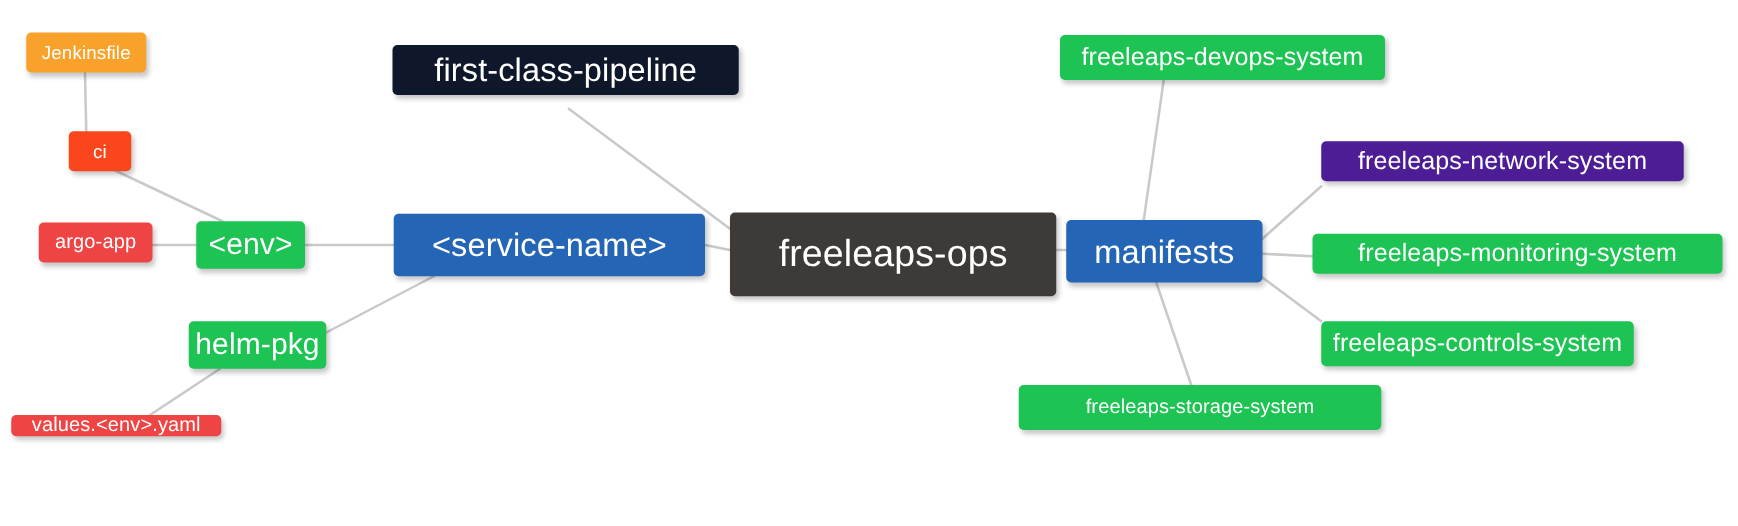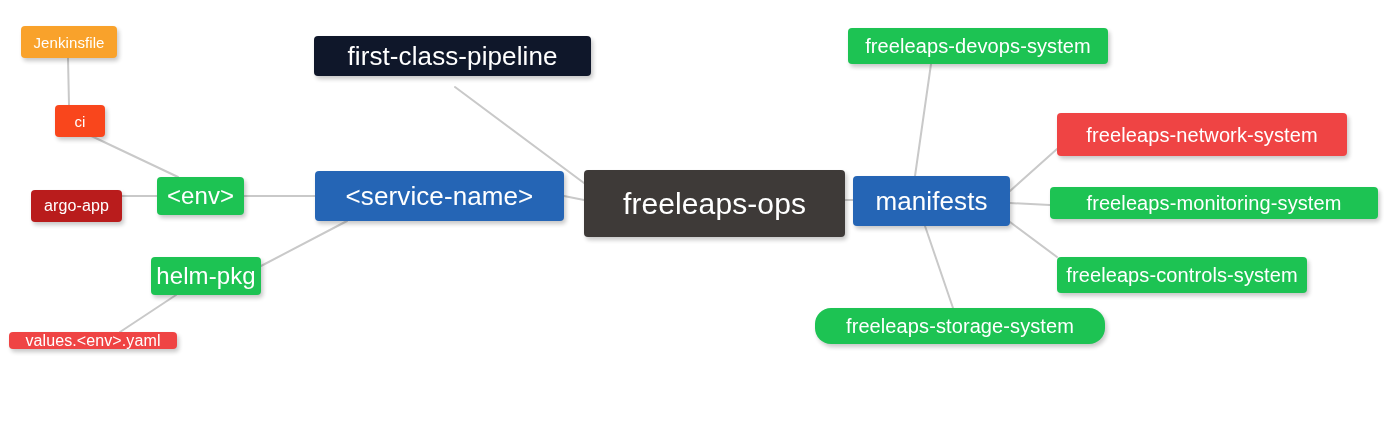--- a/index.html
+++ b/index.html
@@ -69,21 +69,21 @@
     </svg>
   <div id="node-layer">
       <div class="node n-root" style="left: 584px; top: 170px; width: 261px; height: 67px; font-size: 30px; background: rgb(62, 58, 56);">freeleaps-ops</div>
       <div class="node n-blue" style="left: 314px; top: 36px; width: 277px; height: 40px; font-size: 26px; background: #0f172a;">first-class-pipeline</div>
       <div class="node n-blue" style="left: 315px; top: 171px; width: 249px; height: 50px; font-size: 26px; background: rgb(37, 101, 181);">&lt;service-name&gt;</div>
       <div class="node n-blue" style="left: 853px; top: 176px; width: 157px; height: 50px; font-size: 26px; background: rgb(37, 101, 181);">manifests</div>
       <div class="node n-green" style="left: 157px; top: 177px; width: 87px; height: 38px; font-size: 24px; background: rgb(29, 195, 83);">&lt;env&gt;</div>
       <div class="node n-green" style="left: 151px; top: 257px; width: 110px; height: 38px; font-size: 24px; background: rgb(29, 195, 83);">helm-pkg</div>
       <div class="node n-orange" style="left: 21px; top: 26px; width: 96px; height: 32px; font-size: 15px; background: rgb(249, 162, 43);">Jenkinsfile</div>
       <div class="node n-red" style="left: 55px; top: 105px; width: 50px; height: 32px; font-size: 15px; background: rgb(249, 70, 28);">ci</div>
-      <div class="node n-red" style="left: 31px; top: 178px; width: 91px; height: 32px; font-size: 16px; background: #b91c1c; margin-top: 12px;">argo-app</div>
+      <div class="node n-red" style="left: 31px; top: 178px; width: 91px; height: 32px; font-size: 16px; background: #ef4444;">argo-app</div>
       <div class="node n-red" style="left: 9px; top: 332px; width: 168px; height: 17px; font-size: 16px; background: #ef4444;">values.&lt;env&gt;.yaml</div>
       <div class="node n-green" style="left: 800px; top: 28px; width: 260px; height: 36px; font-size: 20px; background: rgb(29, 195, 83); margin-left: 48px;">freeleaps-devops-system</div>
-      <div class="node n-green" style="left: 1057px; top: 113px; width: 290px; height: 43px; font-size: 20px; background: #ef4444;">freeleaps-network-system</div>
+      <div class="node n-green" style="left: 1057px; top: 113px; width: 290px; height: 32px; font-size: 20px; background: #4c1d95;">freeleaps-network-system</div>
       <div class="node n-green" style="left: 1050px; top: 187px; width: 328px; height: 32px; font-size: 20px; background: rgb(29, 195, 83);">freeleaps-monitoring-system</div>
       <div class="node n-green" style="left: 1057px; top: 257px; width: 250px; height: 36px; font-size: 20px; background: rgb(29, 195, 83);">freeleaps-controls-system</div>
-      <div class="node n-green" style="left: 815px; top: 308px; width: 290px; height: 36px; font-size: 20px; background: rgb(29, 195, 83); border-radius: 16px;">freeleaps-storage-system</div>
+      <div class="node n-green" style="left: 815px; top: 308px; width: 290px; height: 36px; font-size: 16px; background: rgb(29, 195, 83);">freeleaps-storage-system</div>
     </div>
 </div>
 
 </body></html>

